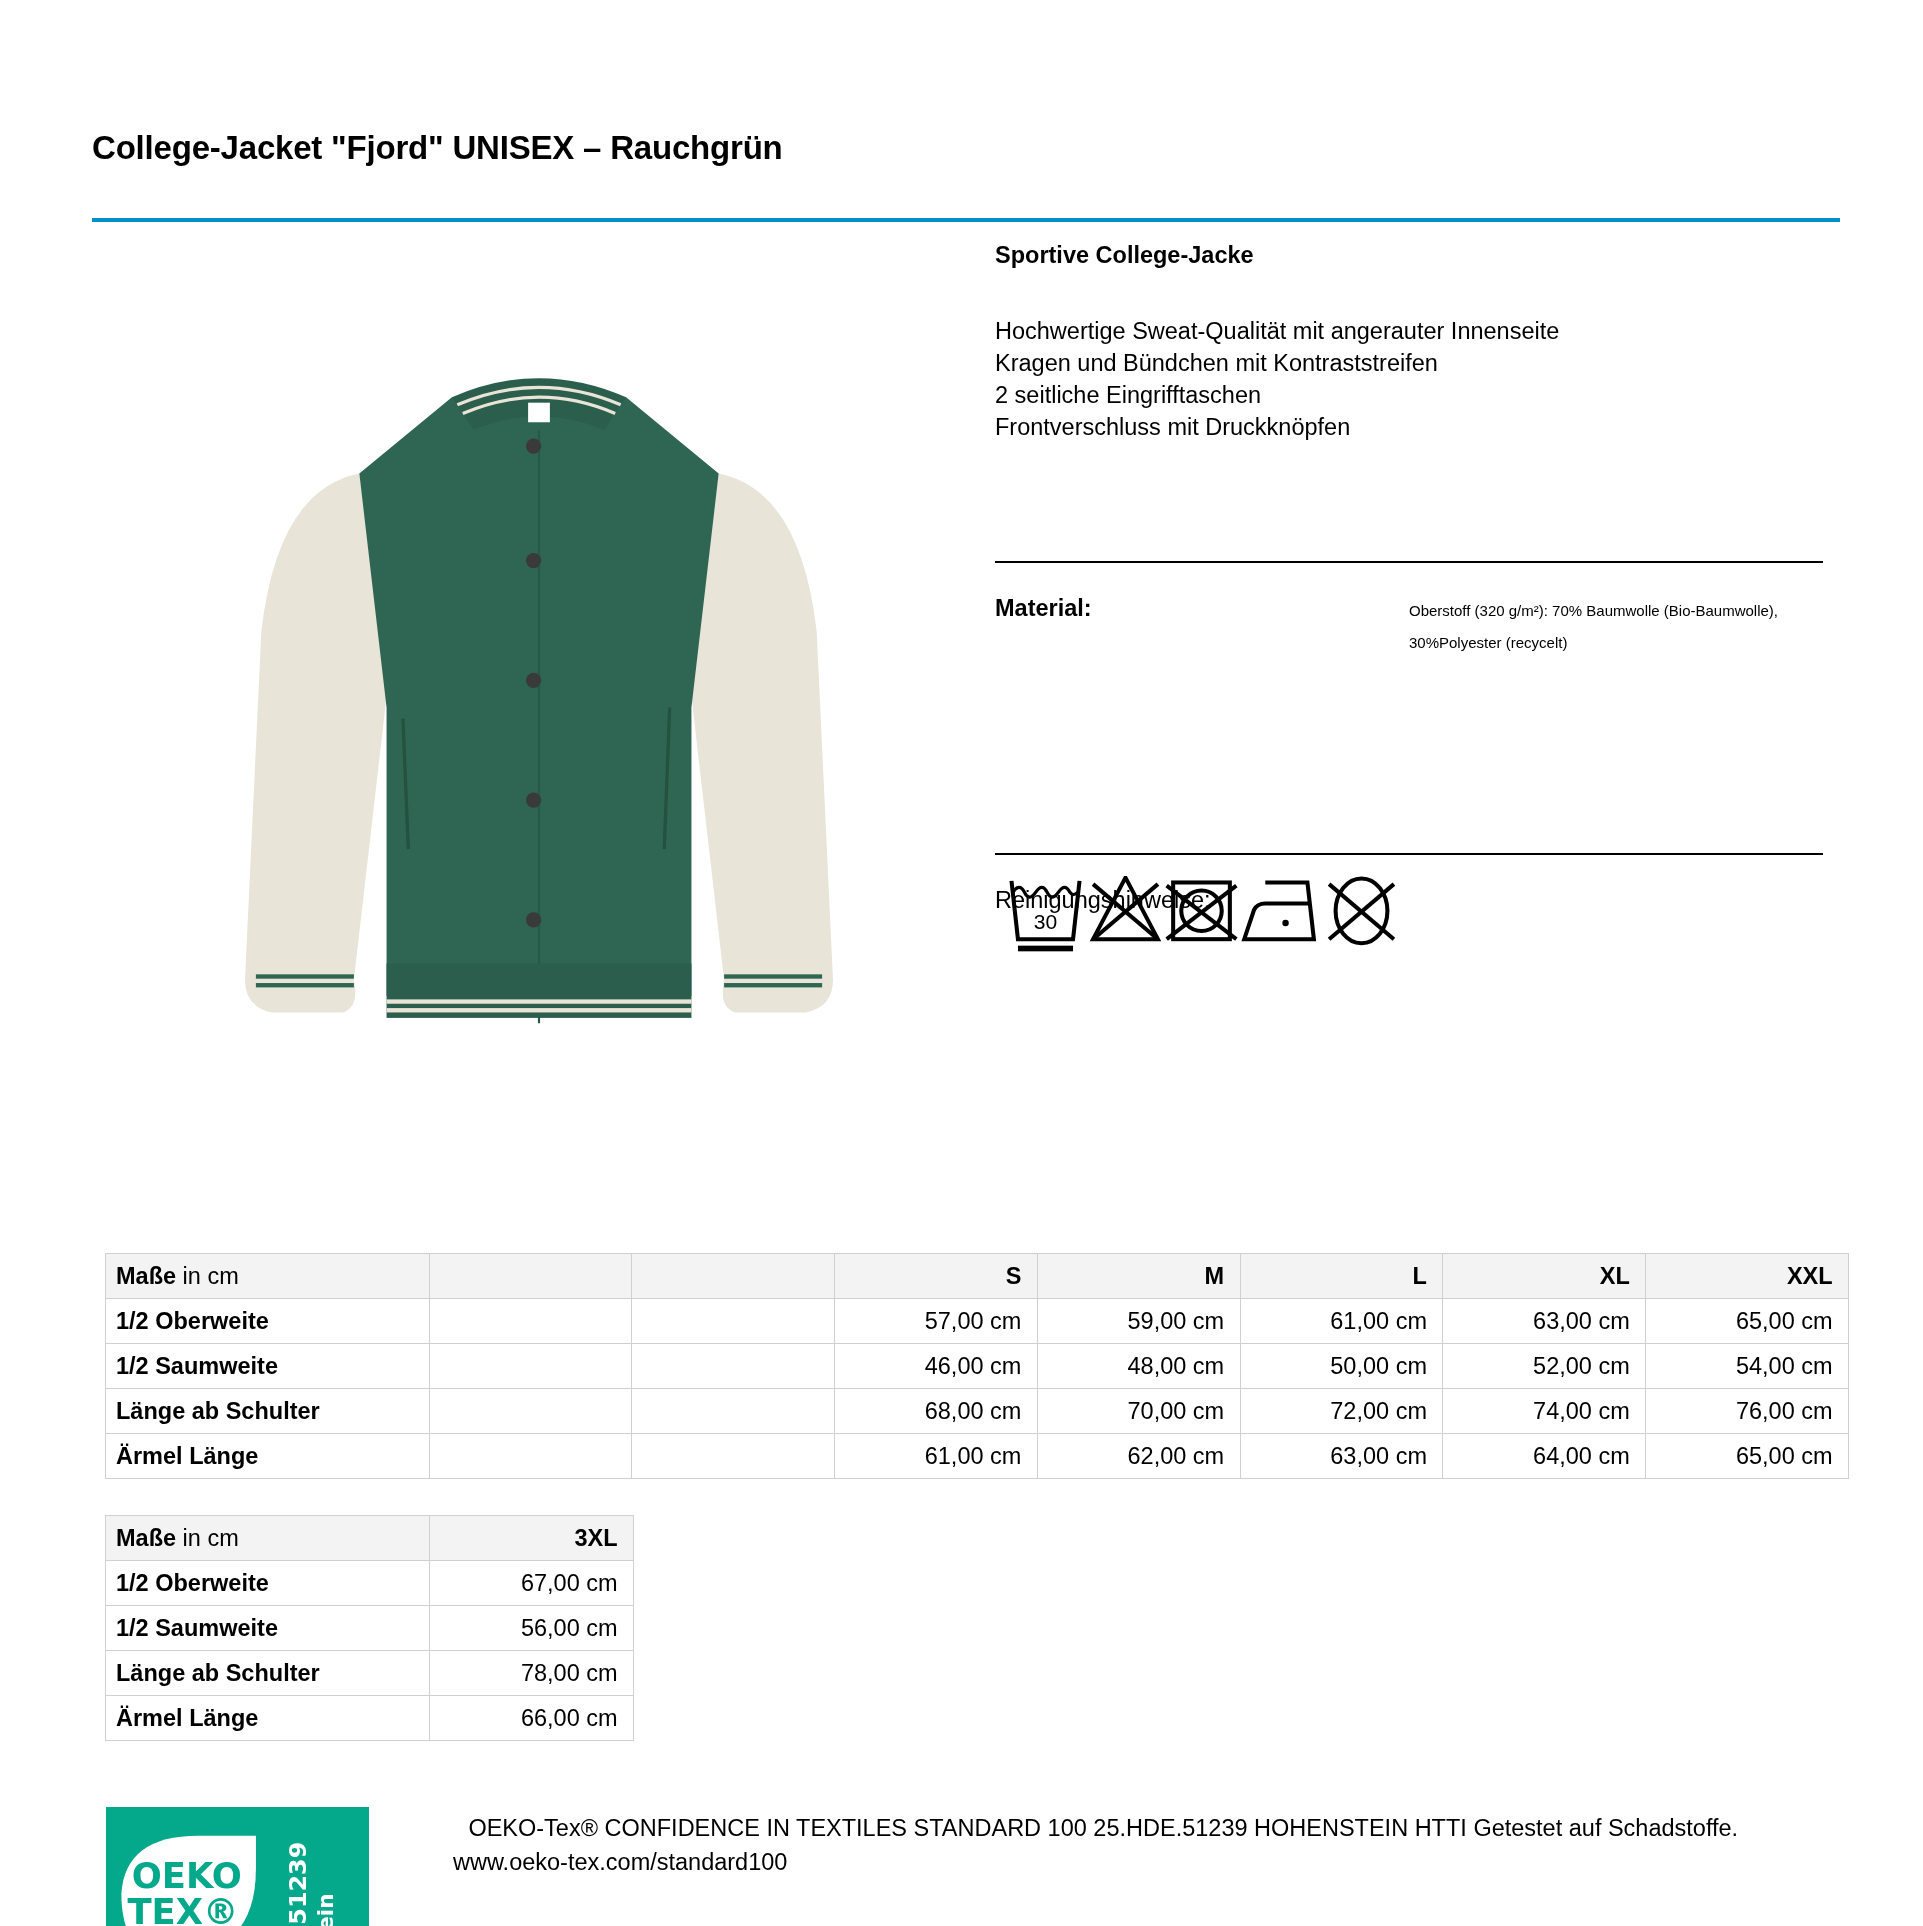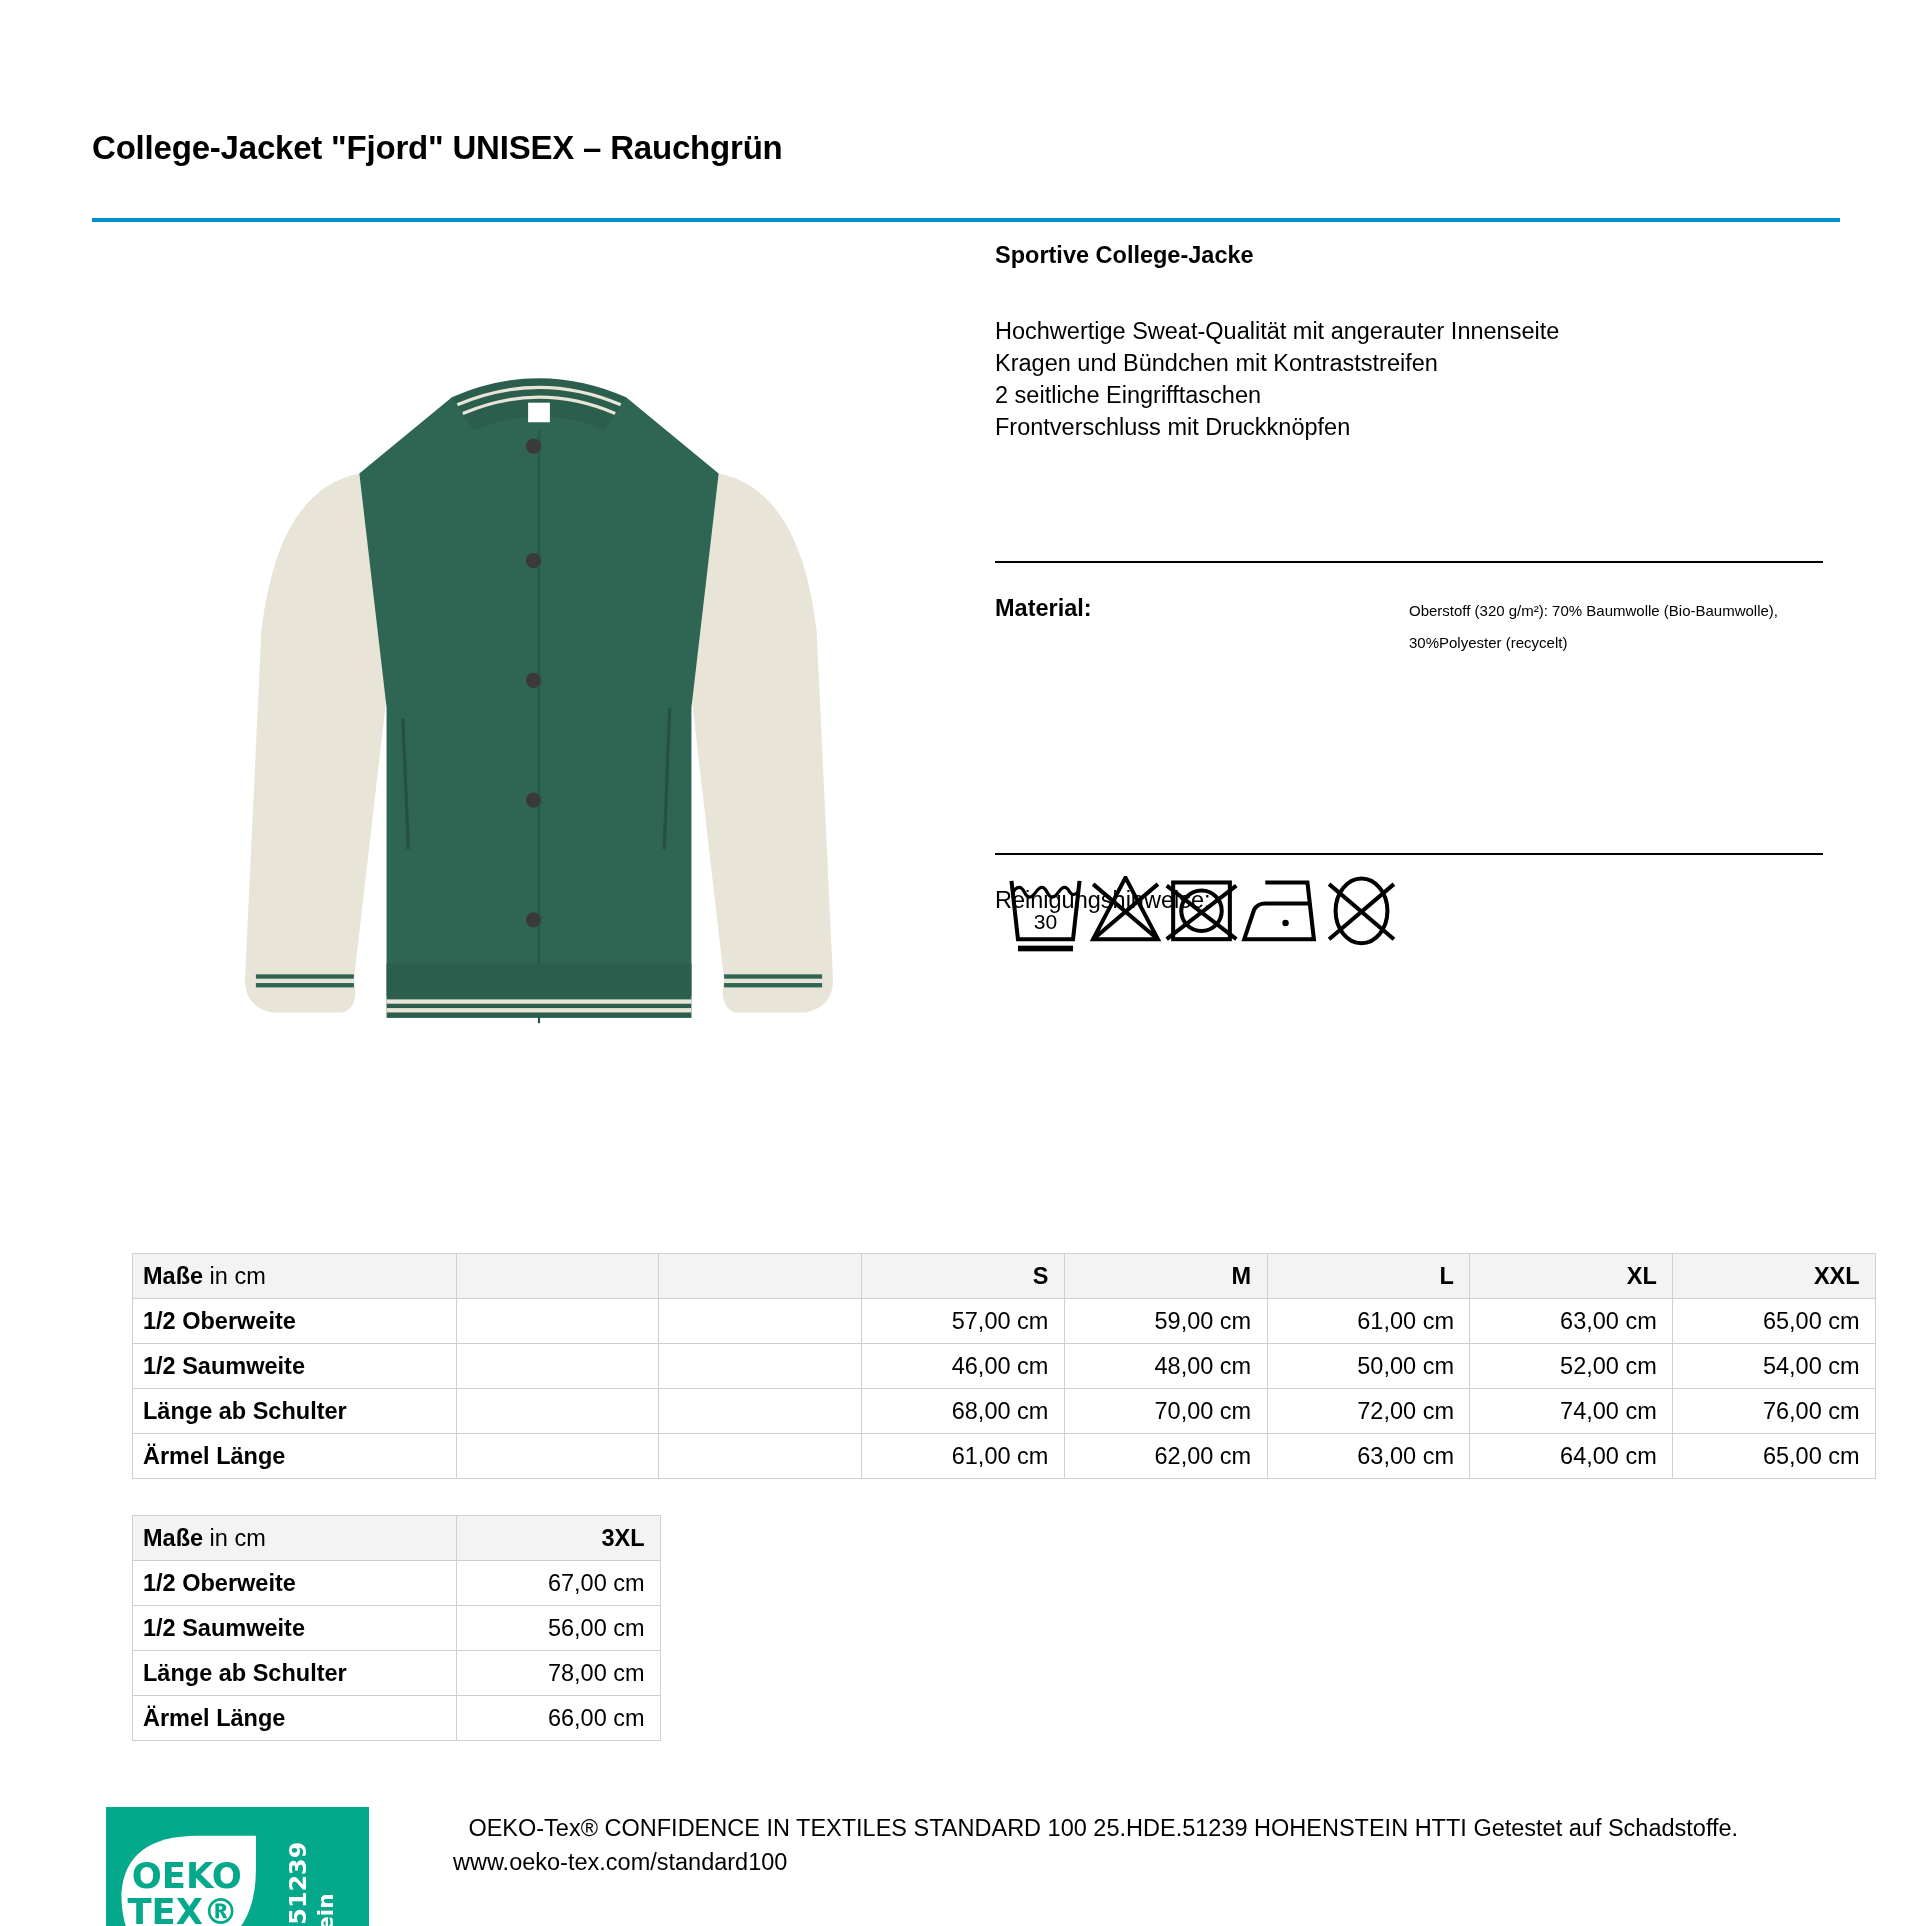--- a/index.html
+++ b/index.html
@@ -17,21 +17,21 @@
   .desc .subhead { font-weight: bold; margin-bottom: 44px; }
   .desc .feature { display: block; }
   .rule { position: absolute; left: 995px; width: 828px; height: 1.9px; background: #000; }
   .mat-label { position: absolute; left: 995px; top: 595px; font-size: 23.5px; font-weight: bold; }
   .mat-value { position: absolute; left: 1409px; top: 595px; width: 385px; font-size: 15px; line-height: 32px; }
   .care-label { position: absolute; left: 995px; top: 887px; font-size: 23.5px; font-weight: normal; }
   .care-icons { position: absolute; left: 1005px; top: 876px; height: 81px; display: flex; gap: 3.1px; align-items: flex-start; }
   .care-icons svg { display: block; }
 
   
-  table.sizes { position: absolute; border-collapse: collapse; font-size: 23.5px; margin-left: 27px; }
+  table.sizes { position: absolute; border-collapse: collapse; font-size: 23.5px; }
   table.sizes td, table.sizes th { border: 1.9px solid #d0d0d0; height: 45px; padding: 0 15.4px 0 10px; }
   table.sizes th { background: #f3f3f3; font-weight: bold; text-align: right; }
   table.sizes th.first { text-align: left; }
   table.sizes th.first .unit { font-weight: normal; }
   table.sizes td { text-align: right; }
   table.sizes td.label { text-align: left; font-weight: bold; }
   .t1 { left: 105px; top: 1253px; width: 1744px; }
   .t2 { left: 105px; top: 1515px; width: 529px; }
 
   

